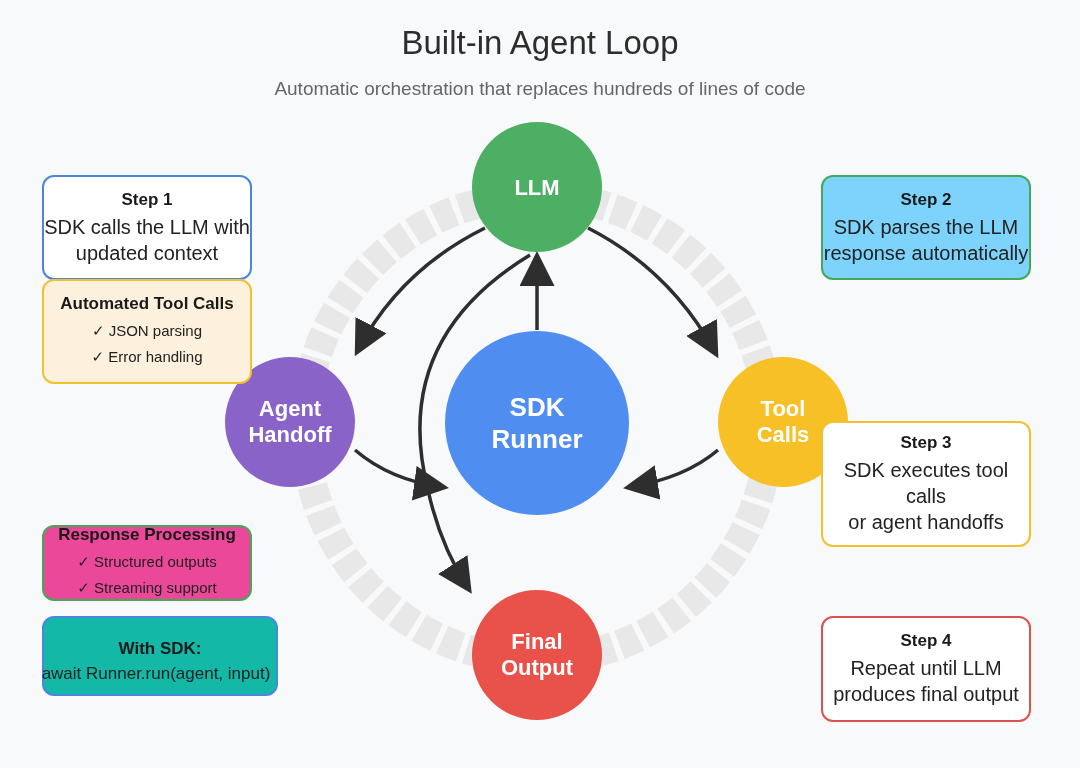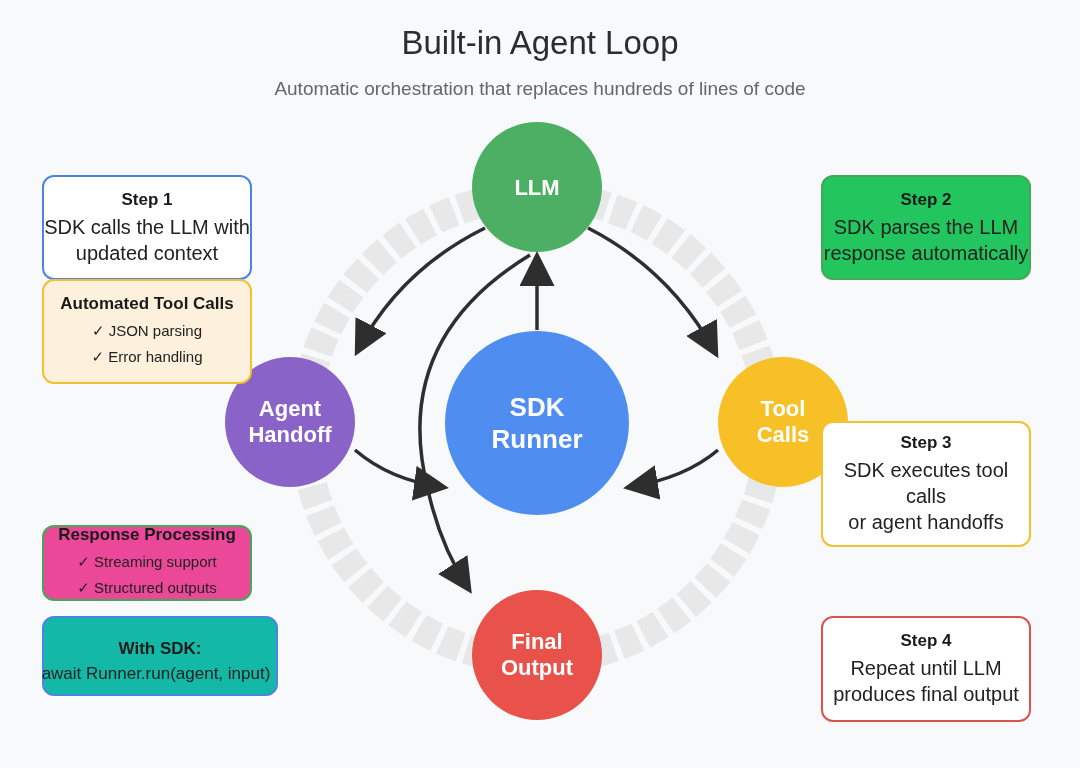--- a/index.html
+++ b/index.html
@@ -77,25 +77,25 @@
   <div class="li">✓ Error handling</div>
 </div>
 
 <div class="box" id="b-sdk" style="left: 42px; top: 616px; width: 236px; height: 80px; padding-top: 14px; border-color: rgb(74, 134, 224); background: #14b8a6;">
   <div class="h" style="margin-bottom:2px;">With SDK:</div>
   <div class="t" style="white-space:nowrap; margin-left:-8px; font-size:17px;">await Runner.run(agent, input)</div>
 </div>
 
 <div class="box" id="b-rp" style="left: 42px; top: 525px; width: 210px; height: 76px; border-color: rgb(69, 168, 89); background: #ec4899;">
   <div class="h">Response Processing</div>
+  <div class="li">✓ Structured outputs</div>
   <div class="li">✓ Streaming support</div>
-  <div class="li">✓ Structured outputs</div>
 </div>
 
-<div class="box" id="b-step2" style="left: 821px; top: 175px; width: 210px; height: 105px; background: #22c55e; border-color: rgb(69, 168, 89);">
+<div class="box" id="b-step2" style="left: 821px; top: 175px; width: 210px; height: 105px; background: #7dd3fc; border-color: rgb(69, 168, 89);">
   <div class="h">Step 2</div>
   <div class="t">SDK parses the LLM</div>
   <div class="t">response automatically</div>
 </div>
 
 <div class="box" id="b-step3" style="left: 821px; top: 421px; width: 210px; height: 126px; background: rgb(255, 255, 255); border-color: rgb(242, 193, 46);">
   <div class="h">Step 3</div>
   <div class="t">SDK executes tool calls</div>
   <div class="t">or agent handoffs</div>
 </div>

